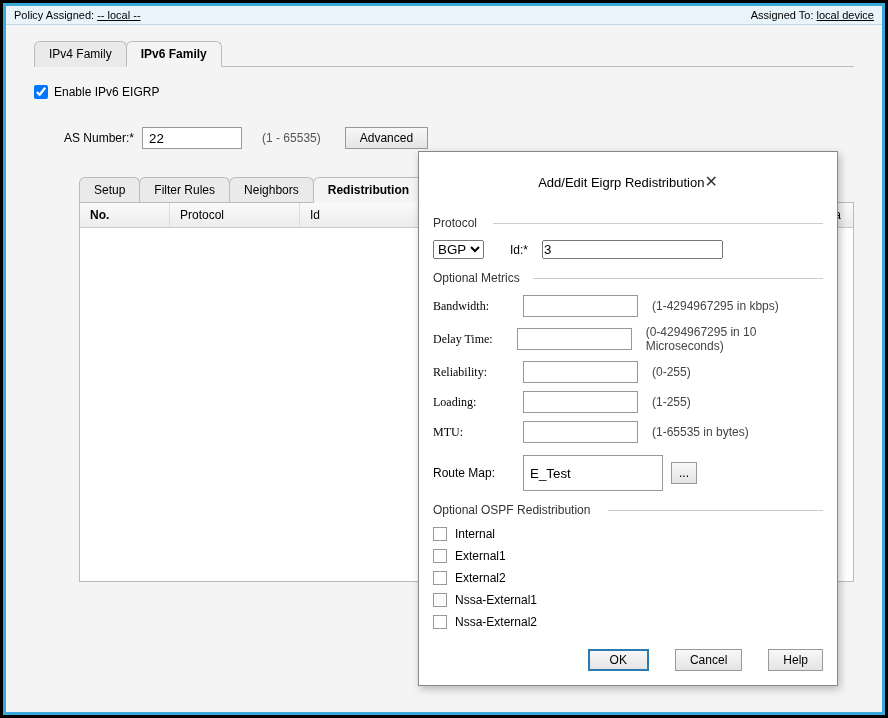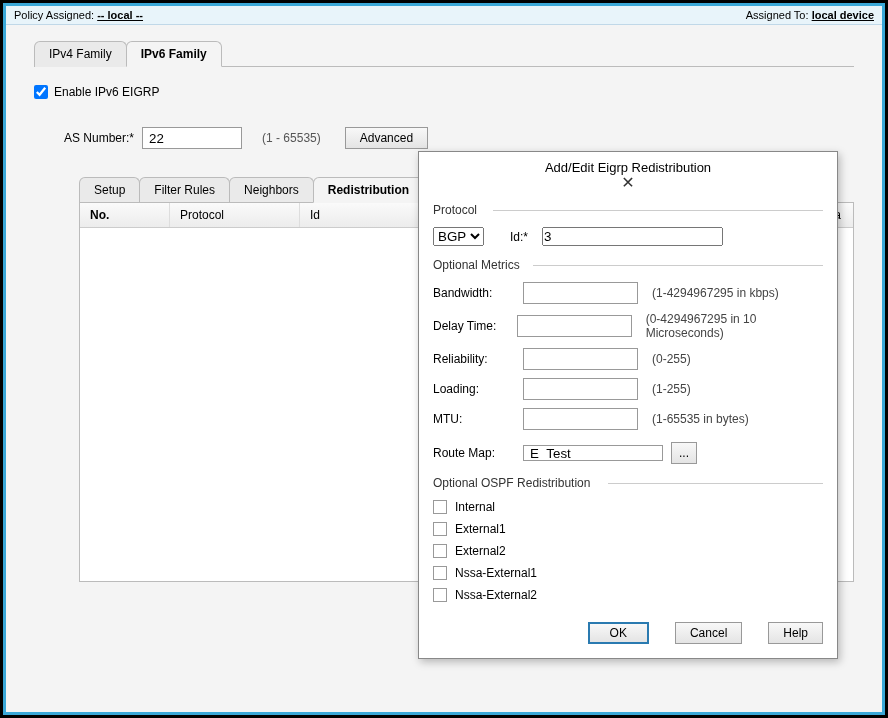--- a/index.html
+++ b/index.html
@@ -20,21 +20,21 @@
       position: relative;
     }
     .topbar {
       background: #e8f4fa;
       padding: 3px 8px;
       display: flex;
       justify-content: space-between;
       font-size: 11px;
       border-bottom: 1px solid #c0d8e8;
     }
-    .topbar .link { text-decoration: underline; font-weight: bold; color: #000; margin-top: 41px; }
+    .topbar .link { text-decoration: underline; font-weight: normal; color: #000; margin-top: 41px; }
     .main-content {
       padding: 16px 28px;
       position: relative;
     }
     .tabs {
       display: flex;
       margin-bottom: 0;
     }
     .tab {
       padding: 5px 14px;
@@ -116,23 +116,22 @@
       width: 420px;
       background: #fff;
       border: 1px solid #888;
       box-shadow: 2px 3px 8px rgba(0,0,0,0.25);
       z-index: 50;
     }
     .dlg-title {
       display: flex;
       justify-content: center;
       align-items: center;
-      padding: 8px 12px;
+      padding: 22px 12px;
       font-size: 13px;
-      flex-direction: column;
     }
     .dlg-title .close {
       font-size: 16px;
       cursor: pointer;
       color: #333;
       line-height: 1;
     }
     .dlg-body { padding: 4px 14px 14px 14px; }
     .fieldset-label {
       font-size: 12px;
@@ -149,29 +148,29 @@
       border-top: 1px solid #ccc;
     }
     .fieldset-label.metrics::after { left: 100px; }
     .fieldset-label.ospf::after { left: 175px; }
     .row {
       display: flex;
       align-items: center;
       gap: 8px;
       margin-bottom: 8px;
     }
-    .row label { width: 82px; }
+    .row label { width: 82px; font-family: Liberation Serif, serif; }
     .row input[type=text] {
       width: 115px; height: 22px; padding: 2px 6px; border:1px solid #999;
     }
     .hint { color: #444; font-size: 12px; margin-left:6px; }
     .proto-row { display:flex; gap:14px; align-items:center; margin-bottom:12px;}
     .proto-row .id-lbl { margin-left:12px; }
     .routemap-row { display:flex; align-items:center; gap:8px; margin:12px 0 12px 0;}
-    .routemap-row input[type=text]{ width:140px; height:16px; border:1px solid #999; padding:2px 6px;}
+    .routemap-row input[type=text]{ width:140px; height:36px; border:1px solid #999; padding:2px 6px;}
     .browse-btn {
       width:26px; height:22px; border:1px solid #999;
       background:linear-gradient(#f8f8f8,#e4e4e4);
       font-size:12px; cursor:pointer;
     }
     .chk-col { display:flex; flex-direction:column; gap:8px; margin-bottom:12px; margin-top:4px;}
     .chk-item { display:flex; align-items:center; gap:8px; }
     .chk-item .box { width:14px; height:14px; border:1px solid #999; background:#fff;}
     .dlg-buttons {
       display:flex; justify-content:flex-end; gap:26px; padding-top:8px;

